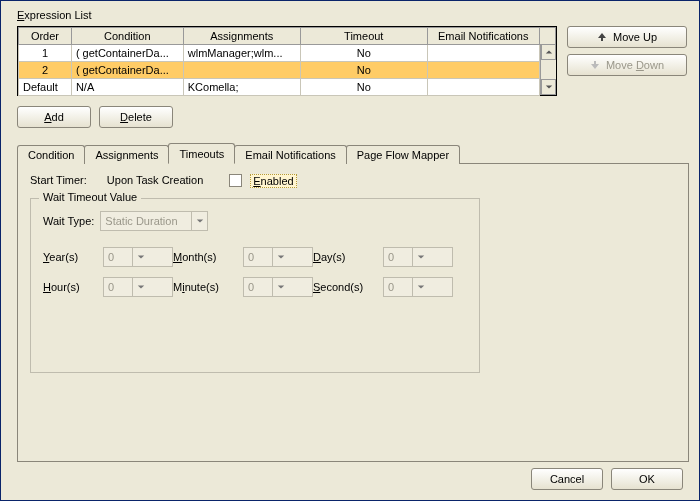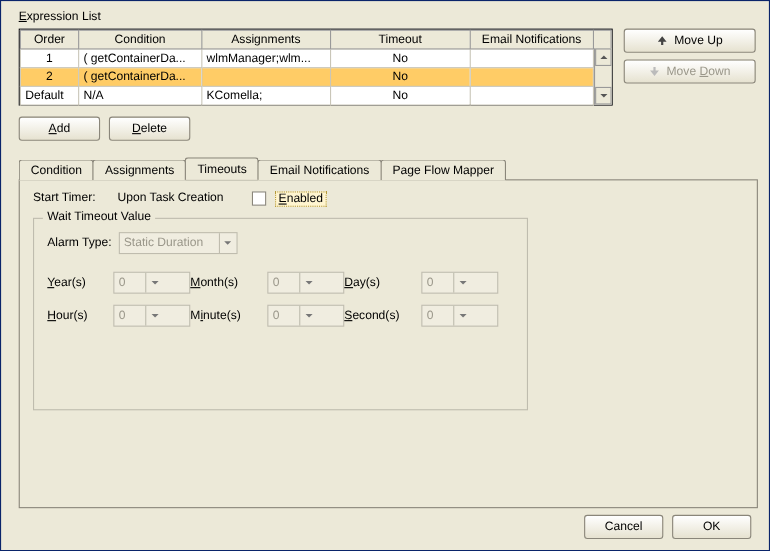--- a/index.html
+++ b/index.html
@@ -169,21 +169,21 @@
           <span style="margin-left:12px">Upon Task Creation</span>
           <span style="margin-left:18px" class="checkbox"></span>
           <span class="chk-label"><u>E</u>nabled</span>
         </div>
 
         <div class="lower-row">
           <div class="group">
             <div class="group-title">Wait Timeout Value</div>
 
             <div class="form-row">
-              <span class="lbl">Alarm Type:</span>
+              <span class="lbl">Wait Type:</span>
               <span class="combo wide dis">
                 <input disabled="" value="Static Duration" style="">
                 <span class="drop">
                     <svg viewBox="0 0 10 10">
                       <path d="M1 3 L5 7 L9 3 Z"></path>
                     </svg>
                   </span>
               </span>
             </div>
 

